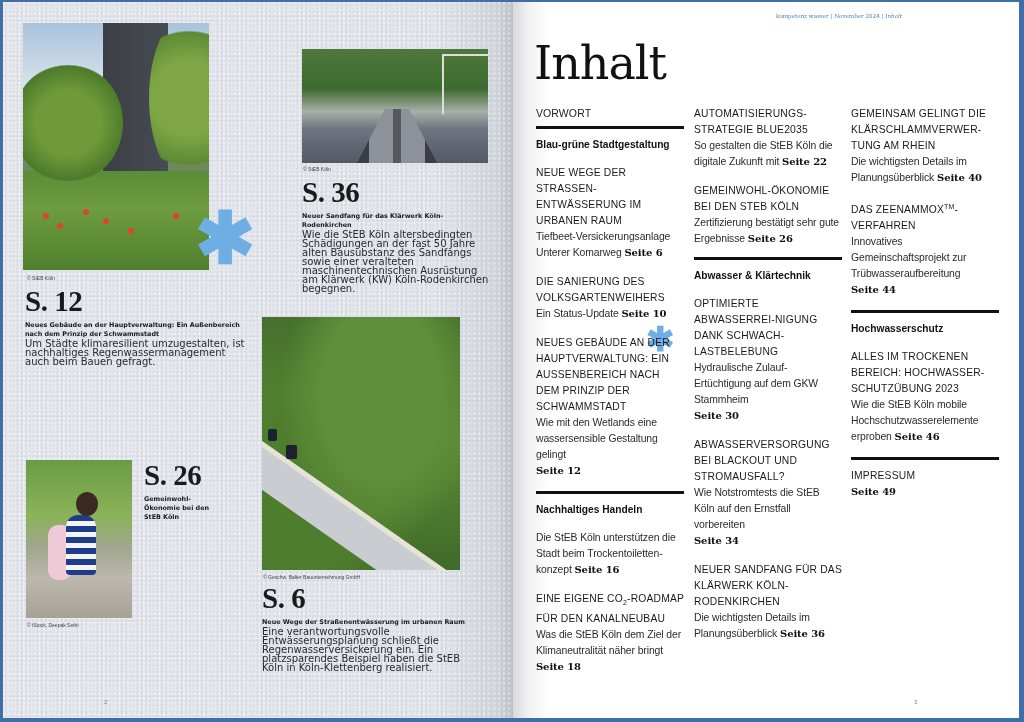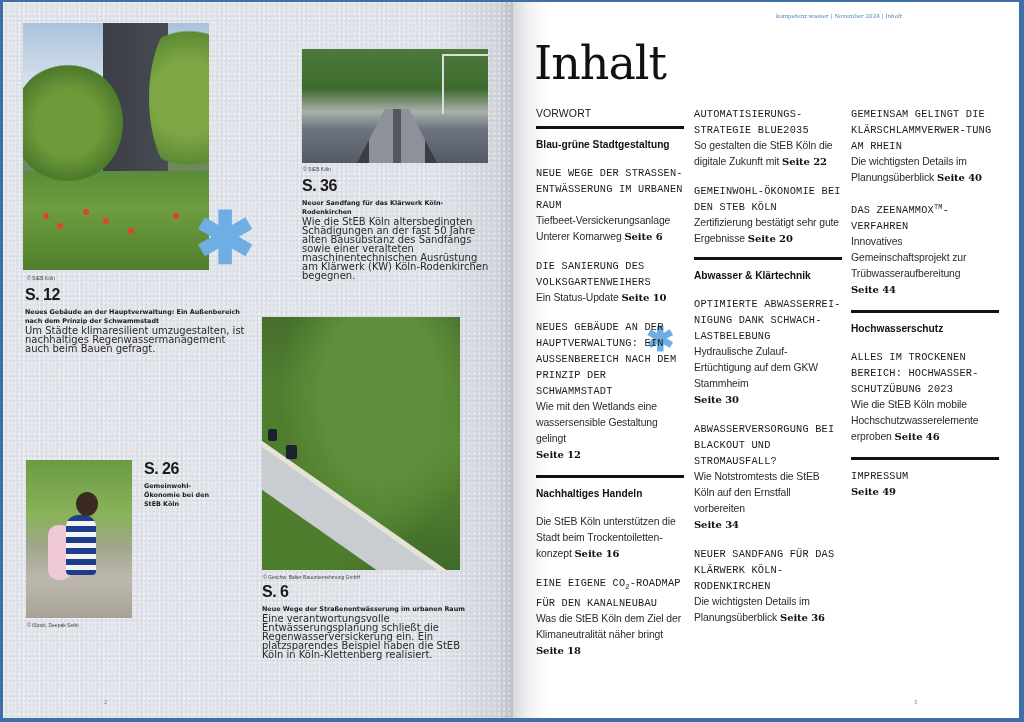--- a/index.html
+++ b/index.html
@@ -60,21 +60,21 @@
   .photo-kids .kid1 { position:absolute; left:40px; top:55px; width:30px; height:60px; background: repeating-linear-gradient(180deg, #1f3c8c 0 6px, #f4f4f4 6px 11px); border-radius: 12px 12px 4px 4px; }
   .photo-kids .kid2 { position:absolute; left:22px; top:65px; width:24px; height:55px; background:#f0c9d6; border-radius: 10px; }
   .photo-kids .head { position:absolute; left:50px; top:32px; width:22px; height:24px; background:#3c2a20; border-radius:50%; }
 
   .snowflake { position:absolute; color:#6faee5; font-weight:bold; line-height:1; }
   .snow-left { left: 192px; top: 200px; font-size: 72px; }
   .snow-right { left: 646px; top: 322px; font-size: 34px; }
 
   
   .article { position:absolute; color:#1a1a1a; }
-  .article .page-ref { font-family: Liberation Sans, sans-serif; font-weight: bold; font-size: 16px; letter-spacing: -0.5px; line-height: 1; }
+  .article .page-ref { font-family: Liberation Serif, serif; font-weight: bold; font-size: 29px; letter-spacing: -0.5px; line-height: 1; }
   .article .headline { font-family: "DejaVu Sans", sans-serif; font-weight: bold; font-size: 6.4px; line-height: 9px; margin-top: 5px; }
   .article .teaser { font-family: "DejaVu Sans", sans-serif; font-size: 10px; line-height: 9px; color: #2a2a2a; }
 
   .art-12 { left: 25px; top: 287px; width: 220px; }
   .art-36 { left: 302px; top: 177px; width: 190px; }
   .art-26 { left: 144px; top: 460px; width: 72px; }
   .art-6 { left: 262px; top: 585px; width: 210px; }
 
   .page-num { position:absolute; font-size: 6px; color: #888; }
   .pn-left { left: 104px; top: 699px; }
@@ -87,21 +87,21 @@
 
   .toc-col { position:absolute; width: 148px; }
   .col1 { left: 536px; top: 106px; }
   .col2 { left: 694px; top: 106px; }
   .col3 { left: 851px; top: 106px; }
 
   .toc-plain { font-family: "Liberation Sans", sans-serif; font-size: 10.5px; line-height: 14px; color: #1a1a1a; text-transform: uppercase; letter-spacing: 0.1px; }
   .rule { height: 3px; background: #111; margin: 6px 0 8px 0; }
   .section-title { font-family: Liberation Sans, sans-serif; font-weight: bold; font-size: 10.2px; line-height: 15px; color: #111; }
   .entry { margin-top: 13px; }
-  .entry-title { font-family: Liberation Mono, monospace; font-size: 10.3px; line-height: 16px; color: #1a1a1a; letter-spacing: 0.2px; }
+  .entry-title { font-family: Liberation Sans, sans-serif; font-size: 10.3px; line-height: 16px; color: #1a1a1a; letter-spacing: 0.2px; }
   .entry-desc { font-family: "Liberation Sans", sans-serif; font-size: 10.4px; line-height: 16px; color: #2b2b2b; letter-spacing: -0.1px; }
   .entry-page { font-family: "DejaVu Serif", serif; font-weight: bold; font-size: 10px; color: #111; }
   .sup { font-size: 7px; vertical-align: super; }
   .sub { font-size: 7px; vertical-align: sub; }
 </style>
 </head>
 <body>
 
 <div class="spread">
 
@@ -208,21 +208,21 @@
   </div>
 </div>
 
 <div class="toc-col col2">
   <div class="entry" style="margin-top:0">
     <div class="entry-title">AUTOMATISIERUNGS-STRATEGIE BLUE2035</div>
     <div class="entry-desc"><span>So gestalten die StEB Köln die digitale Zukunft mit</span> <span class="entry-page">Seite 22</span></div>
   </div>
   <div class="entry">
     <div class="entry-title">GEMEINWOHL-ÖKONOMIE BEI DEN STEB KÖLN</div>
-    <div class="entry-desc"><span>Zertifizierung bestätigt sehr gute Ergebnisse</span> <span class="entry-page">Seite 20</span></div>
+    <div class="entry-desc"><span>Zertifizierung bestätigt sehr gute Ergebnisse</span> <span class="entry-page">Seite 26</span></div>
   </div>
 
   <div class="rule" style="margin-top:10px"></div>
   <div class="section-title">Abwasser &amp; Klärtechnik</div>
 
   <div class="entry">
     <div class="entry-title">OPTIMIERTE ABWASSERREI-NIGUNG DANK SCHWACH-LASTBELEBUNG</div>
     <div class="entry-desc"><span>Hydraulische Zulauf-Ertüchtigung auf dem GKW Stammheim</span><br><span class="entry-page">Seite 30</span></div>
   </div>
   <div class="entry">

